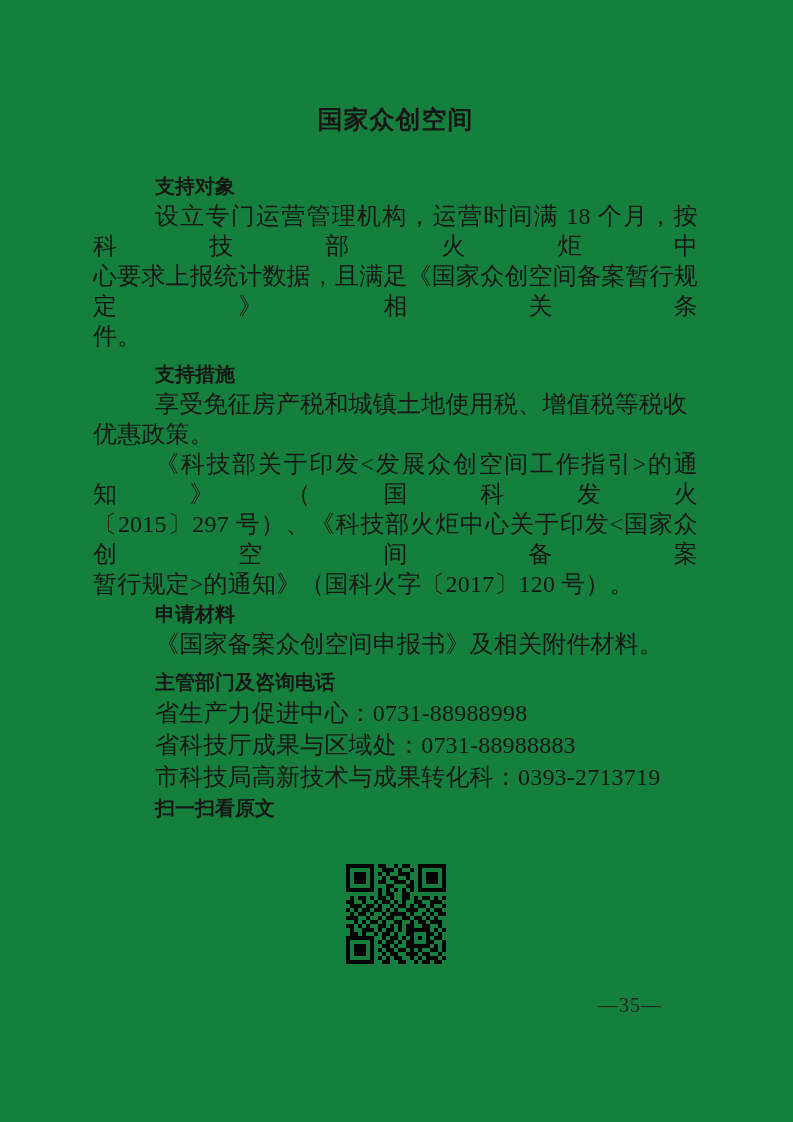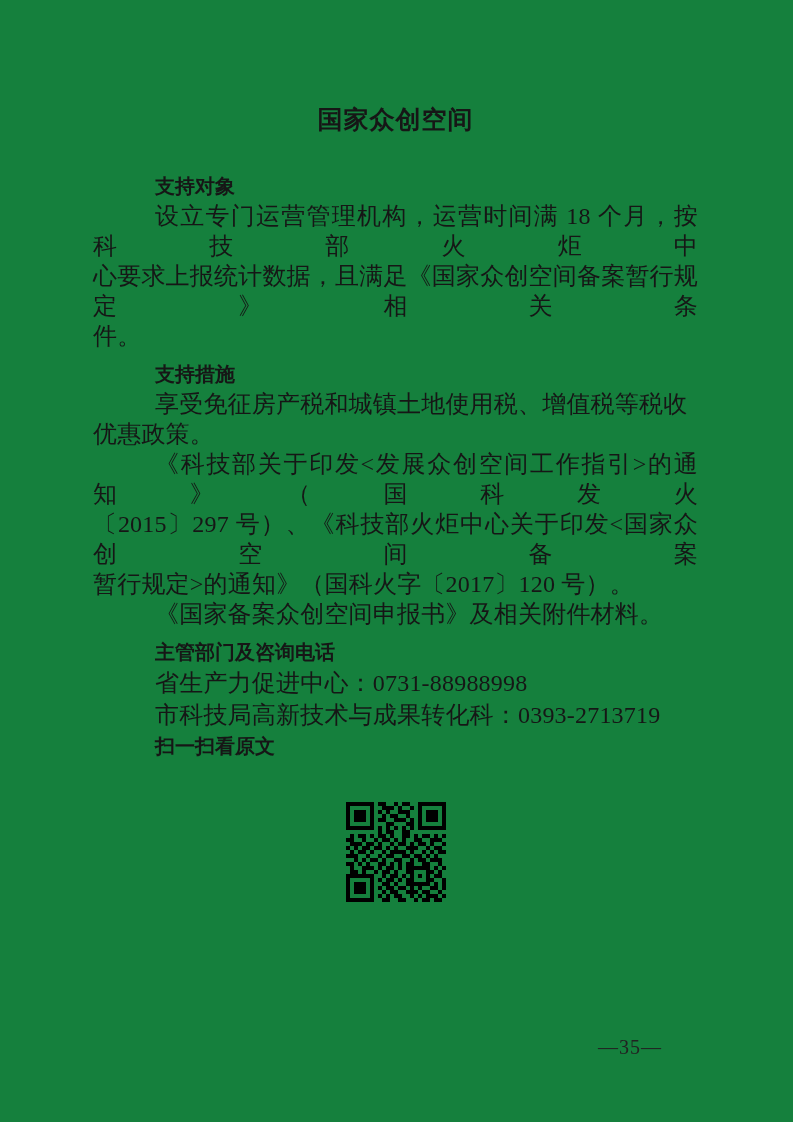--- a/index.html
+++ b/index.html
@@ -42,21 +42,21 @@
   .qr{
     display:grid;
     grid-template-columns:repeat(25,4px);
     grid-auto-rows:4px;
     width:100px;
     margin:41px auto 0 auto;
   }
   .qr .m{background:#000000;}
   .pageno{
     position:absolute;
-    top:1036px;left:598px;
+    top:994px;left:598px;
     font-family:"Liberation Serif","DejaVu Serif",serif;
     font-size:20px;
     letter-spacing:1px;
     color:#222222;
   }
 </style>
 </head>
 <body>
 
 <div class="page">
@@ -72,25 +72,27 @@
         <div class="sec gap">
           <div class="h">支持措施</div>
           <div class="line first">享受免征房产税和城镇土地使用税、增值税等税收优惠政策。</div>
         </div>
         <div class="sec">
           <div class="line first fill">《科技部关于印发&lt;发展众创空间工作指引&gt;的通知》（国科发火</div>
           <div class="line fill">〔2015〕297 号）、《科技部火炬中心关于印发&lt;国家众创空间备案</div>
           <div class="line">暂行规定&gt;的通知》（国科火字〔2017〕120 号）。</div>
         </div>
         <div class="sec">
+          <div class="h">申请材料</div>
           <div class="line first">《国家备案众创空间申报书》及相关附件材料。</div>
         </div>
         <div class="sec gap contact">
           <div class="h">主管部门及咨询电话</div>
           <div class="line first">省生产力促进中心：0731-88988998</div>
+          <div class="line first">省科技厅成果与区域处：0731-88988883</div>
           <div class="line first">市科技局高新技术与成果转化科：0393-2713719</div>
         </div>
         <div class="sec">
           <div class="h">扫一扫看原文</div>
         </div>
       </div>
     <div class="qr" id="qr">
         <div class="m"></div>
         <div class="m"></div>
         <div class="m"></div>

